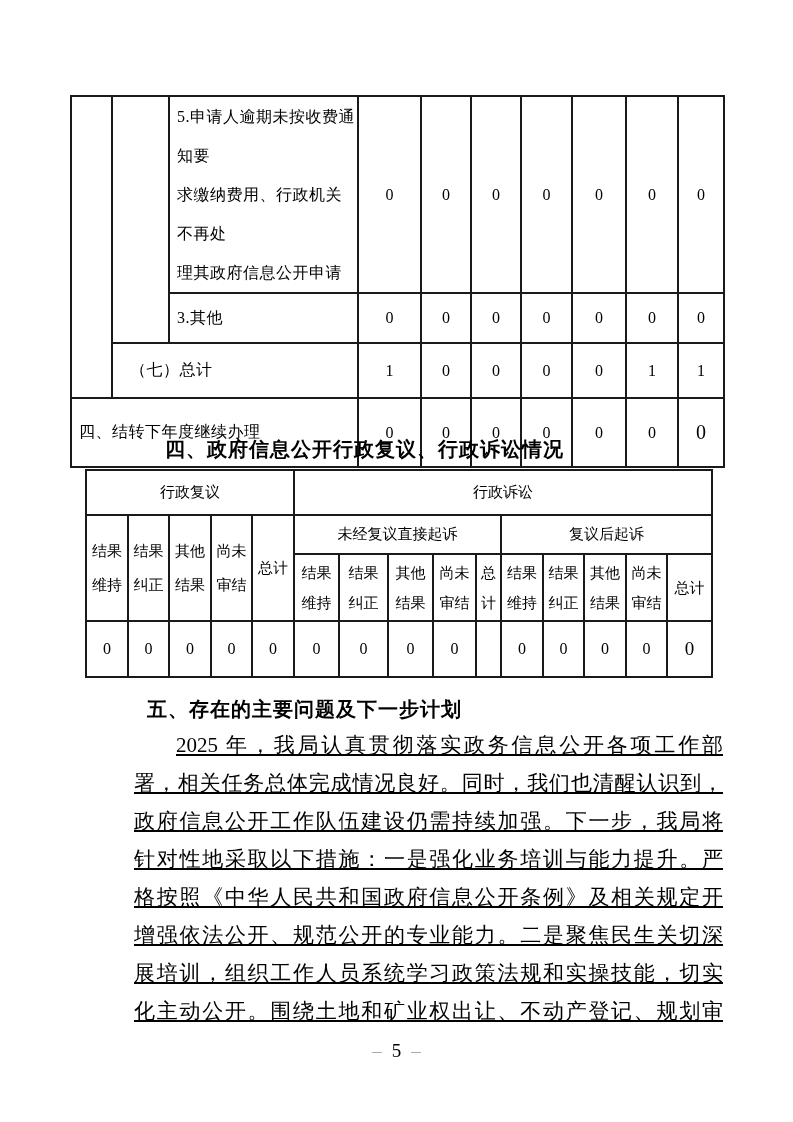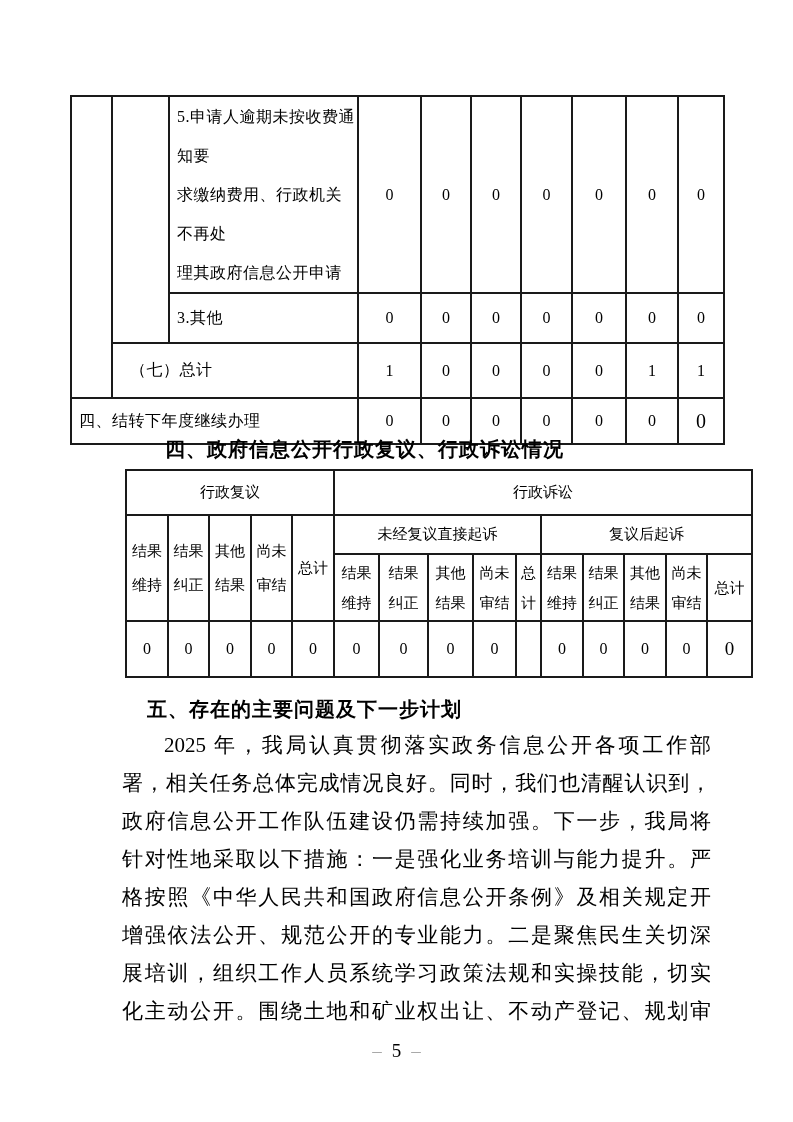--- a/index.html
+++ b/index.html
@@ -30,21 +30,21 @@
     padding-left: 7px;
     padding-right: 2px;
     white-space: pre-line;
     letter-spacing: 0.5px;
   }
   #table1 td.label.multi { line-height: 39px; }
   #table1 td.num { font-family: "Liberation Serif", serif; font-size: 16px; }
   #table1 td.num.big { font-size: 20px; }
 
   
-  #table2 { left: 85px; top: 469px; width: 626px; margin-left: 40px; }
+  #table2 { left: 85px; top: 469px; width: 626px; }
   #table2 td { font-size: 15px; }
   #table2 td.hdr2 { white-space: pre-line; line-height: 34px; }
   #table2 td.hdr3 { white-space: pre-line; line-height: 30px; }
   #table2 td.num { font-family: "Liberation Serif", serif; font-size: 16px; }
   #table2 td.num.big { font-size: 19px; }
 
   
   .sec-heading {
     position: absolute;
     font-family: "Liberation Sans", sans-serif;
@@ -53,23 +53,24 @@
     letter-spacing: 1px;
     white-space: nowrap;
     color: #000;
   }
   #heading4 { left: 165px; top: 436px; }
   #heading5 { left: 147px; top: 696px; }
 
   
   #body-text {
     position: absolute;
-    left: 122px; top: 726px;
+    left: 134px; top: 726px;
     width: 589px;
     font-size: 21px;
+    text-decoration: underline;
   }
   #body-text .line {
     height: 38px;
     line-height: 38px;
     text-align: justify;
     text-align-last: justify;
     white-space: nowrap;
   }
   #body-text .line.first { text-indent: 42px; }
 
@@ -129,21 +130,21 @@
     <tr style="height:55px">
       <td class="label" colspan="2" style="padding-left:17px">（七）总计</td>
       <td class="num">1</td>
       <td class="num">0</td>
       <td class="num">0</td>
       <td class="num">0</td>
       <td class="num">0</td>
       <td class="num">1</td>
       <td class="num">1</td>
     </tr>
-    <tr style="height:46px">
+    <tr style="height:69px">
       <td class="label" colspan="3">四、结转下年度继续办理</td>
       <td class="num">0</td>
       <td class="num">0</td>
       <td class="num">0</td>
       <td class="num">0</td>
       <td class="num">0</td>
       <td class="num">0</td>
       <td class="num big">0</td>
     </tr>
   </tbody>

